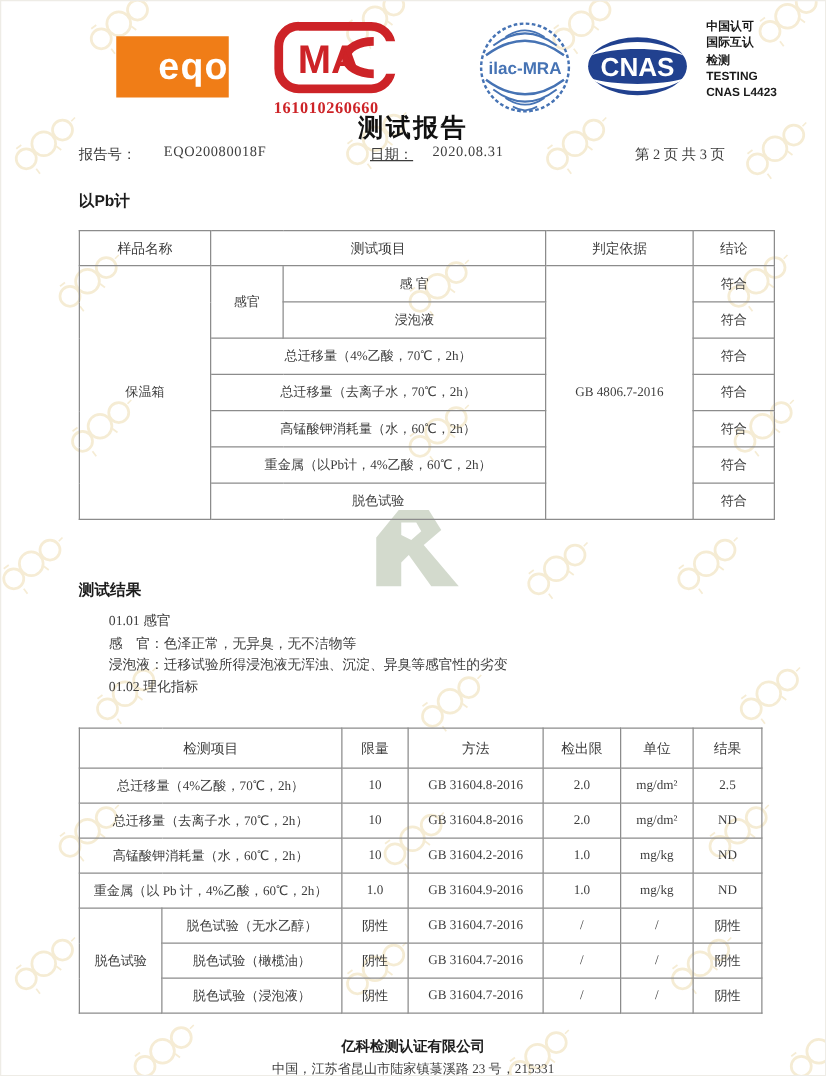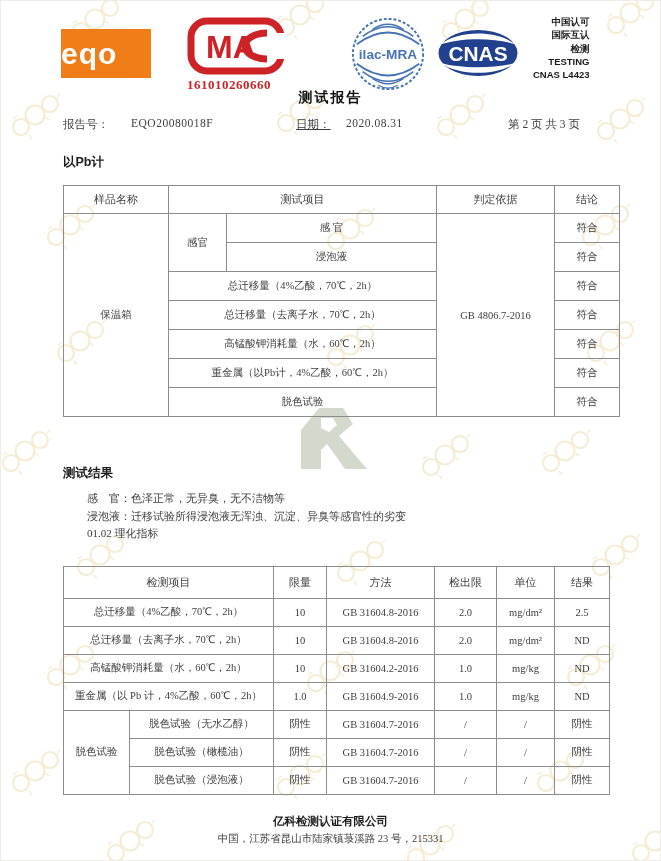--- a/index.html
+++ b/index.html
@@ -24,49 +24,50 @@
   .logo-row{
     display:flex; align-items:flex-start;
     padding:14px 20px 0 60px;
     height:86px;
   }
   .eqo-box{
     margin-top:14px;
     width:90px; height:49px;
     background:#f07d17;
     color:#fff;
-    display:flex; align-items:center; justify-content:flex-start;
+    display:flex; align-items:center; justify-content:flex-end;
     font-family:"Liberation Sans", sans-serif;
     font-weight:bold; font-size:30px; letter-spacing:1px;
     line-height:1;
+    margin-left:32px;
   }
   .cma-wrap{ margin-left:36px; margin-top:2px; text-align:left; }
   .cma-num{
     color:#cd2327; font-family:Liberation Serif, serif;
     font-weight:bold; font-size:13px; letter-spacing:.5px; margin-top:-2px;
   }
   .ilac-wrap{ margin-left:62px; }
   .cnas-wrap{ margin-left:10px; margin-top:12px; }
   .accred{
     margin-left:14px; margin-top:0px;
     font-family:"Liberation Sans", sans-serif;
-    font-weight:bold; font-size:9.5px; line-height:1.4; color:#1a1a1a;text-align:right;
+    font-weight:bold; font-size:9.5px; line-height:1.4; color:#1a1a1a;
   }
 
   
   .title{
     text-align:center;
     font-family:"Liberation Sans", sans-serif;
-    font-weight:bold; font-size:14px; color:#111;
+    font-weight:bold; font-size:20px; color:#111;
     letter-spacing:2px;
     margin-top:2px;
   }
   .meta-row{
     position:relative;
-    height:16px; margin-top:10px;
+    height:16px; 
     font-size:11.5px; color:#3d3d3d;text-align:right;
   }
   .meta-row .m1{ position:absolute; left:62px; }
   .meta-row .m1v{ position:absolute; left:130px; letter-spacing:.5px;}
   .meta-row .m2{ position:absolute; left:295px;text-decoration:underline; }
   .meta-row .m3{ position:absolute; left:345px; letter-spacing:.5px;}
   .meta-row .m4{ position:absolute; left:507px; }
 
   .sec-head{
     font-family:"Liberation Sans", sans-serif;
@@ -323,20 +324,21 @@
       <tr>
         <td colspan="2">脱色试验</td>
         <td>符合</td>
       </tr>
     </tbody>
       </table>
 
     <div class="sec-head" style="margin-top:48px">测试结果</div>
 
     <div class="res-lines">
+      <div class="indent">01.01 感官</div>
       <div class="indent">感　官：色泽正常，无异臭，无不洁物等</div>
       <div class="indent">浸泡液：迁移试验所得浸泡液无浑浊、沉淀、异臭等感官性的劣变</div>
       <div class="indent">01.02 理化指标</div>
     </div>
 
     <table class="t2">
       <colgroup>
           <col style="width:66px">
           <col style="width:144px">
           <col style="width:53px">

